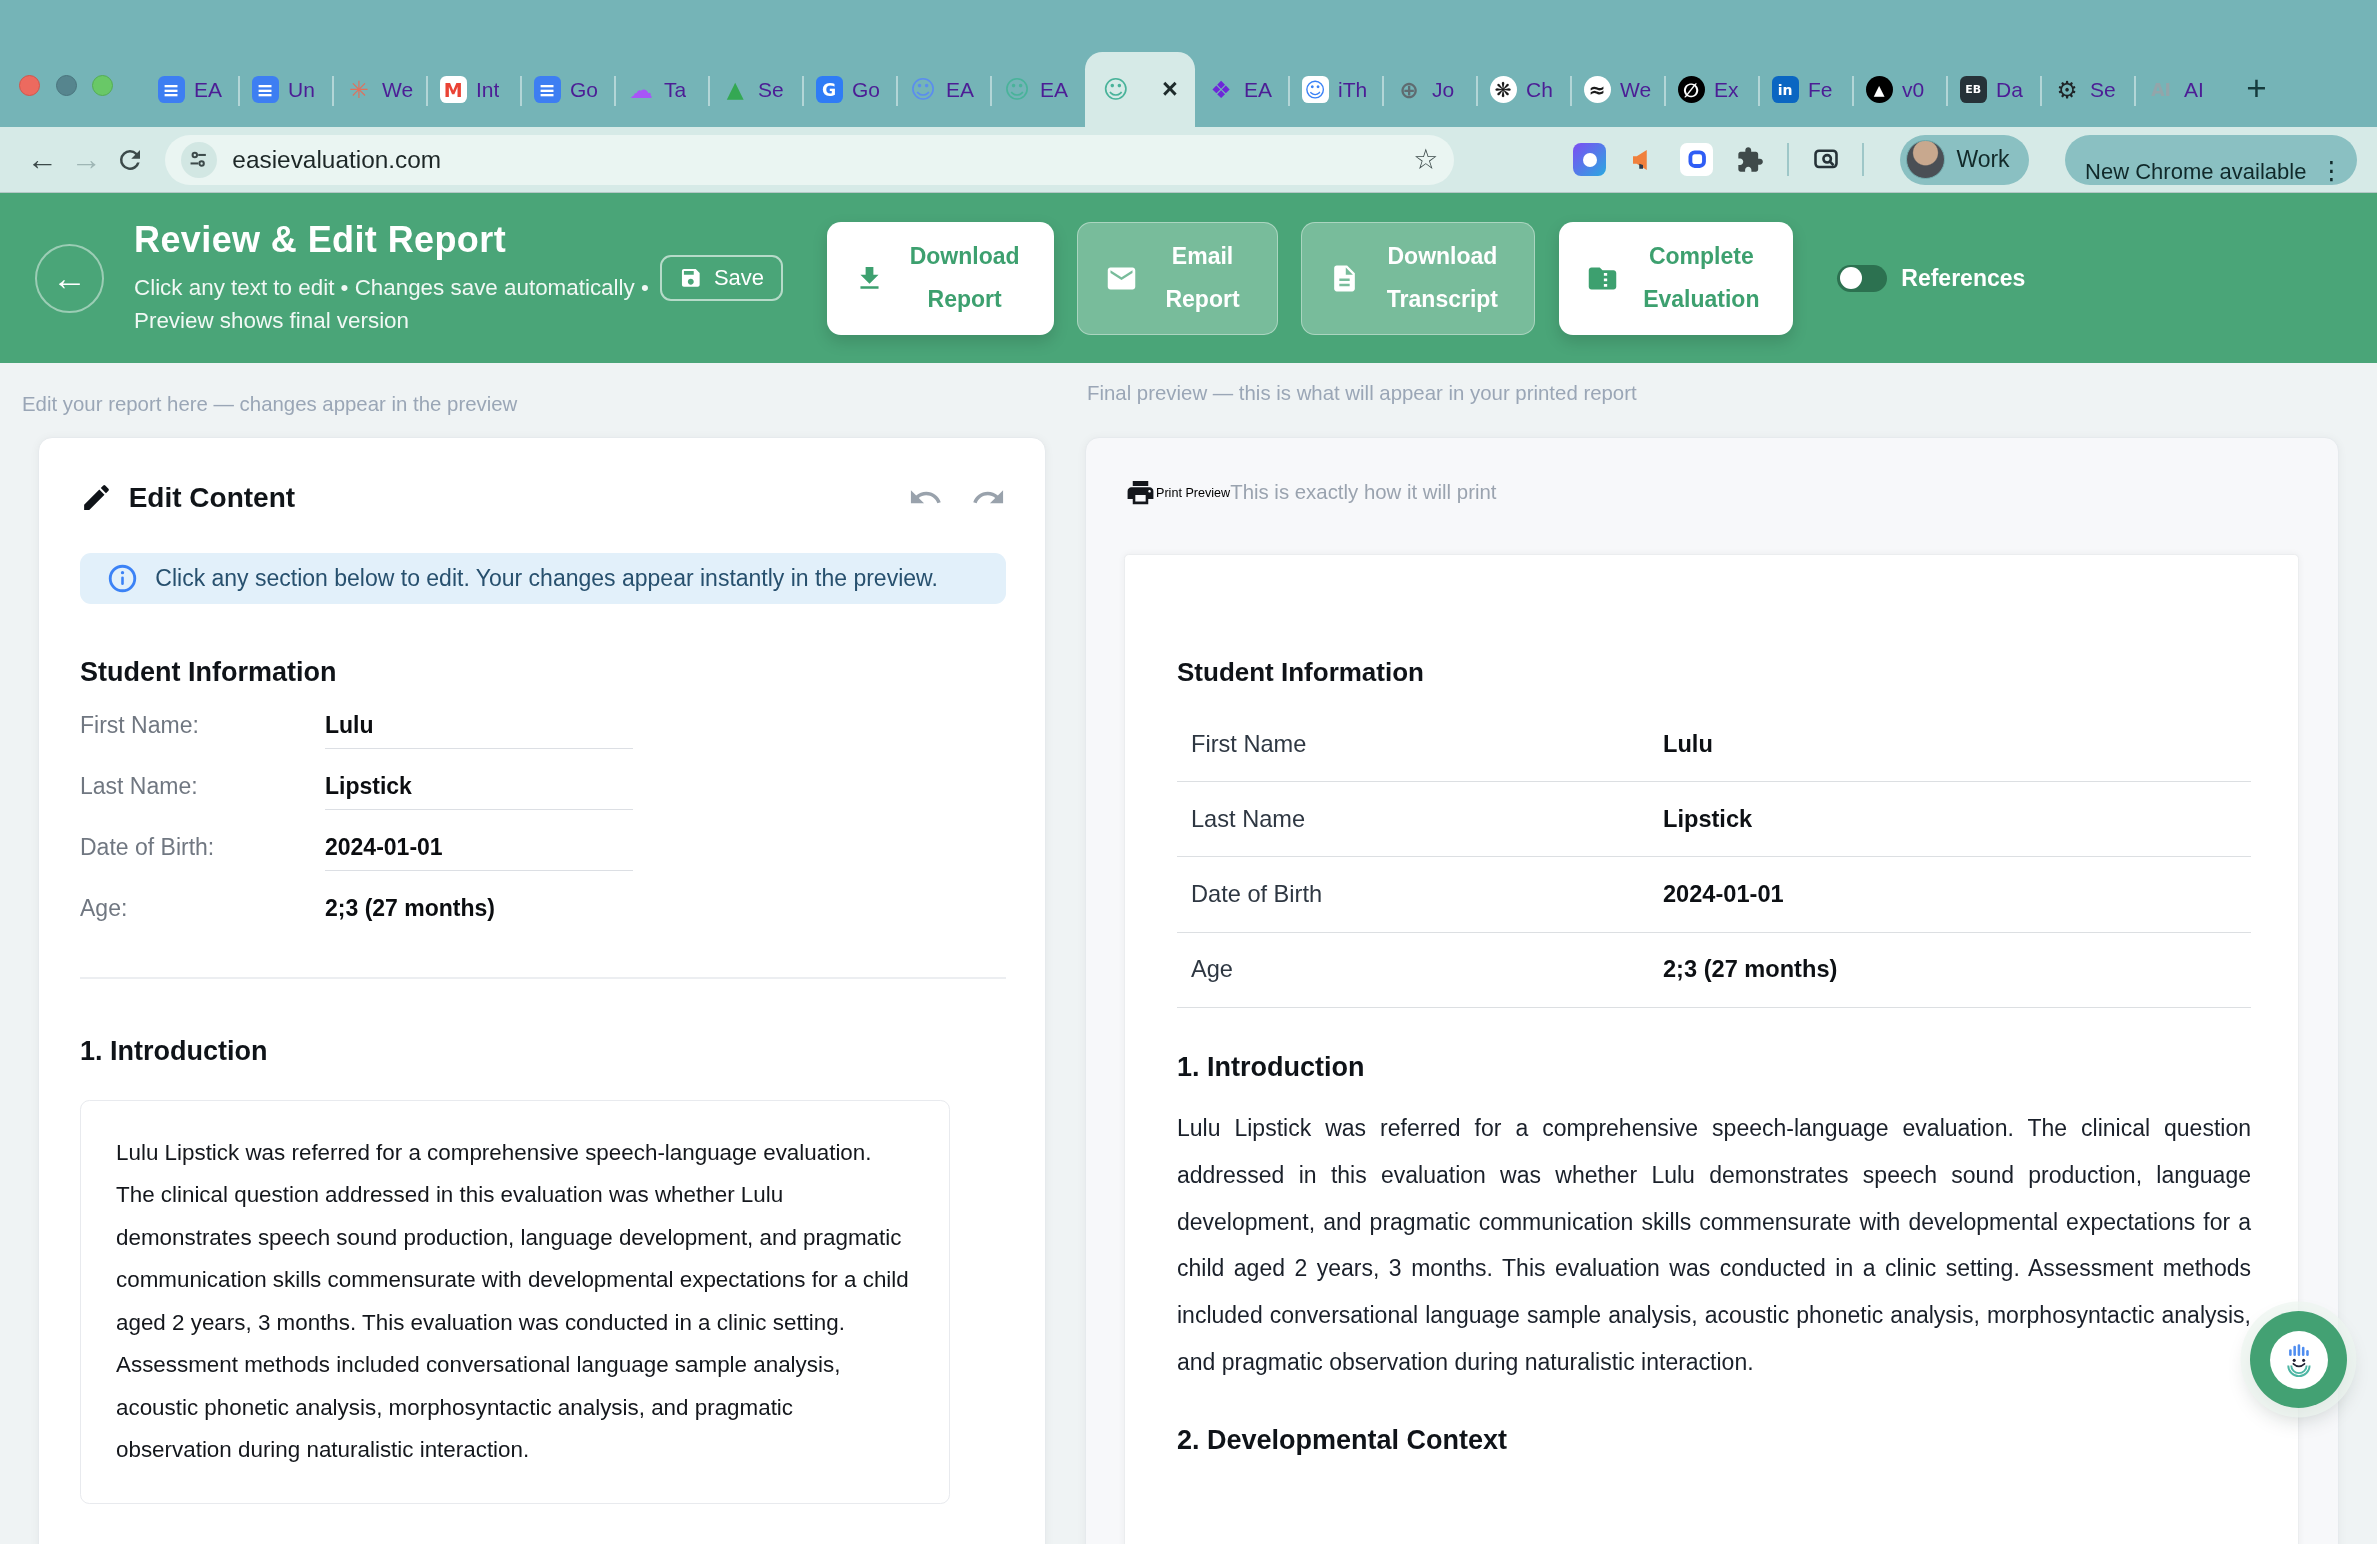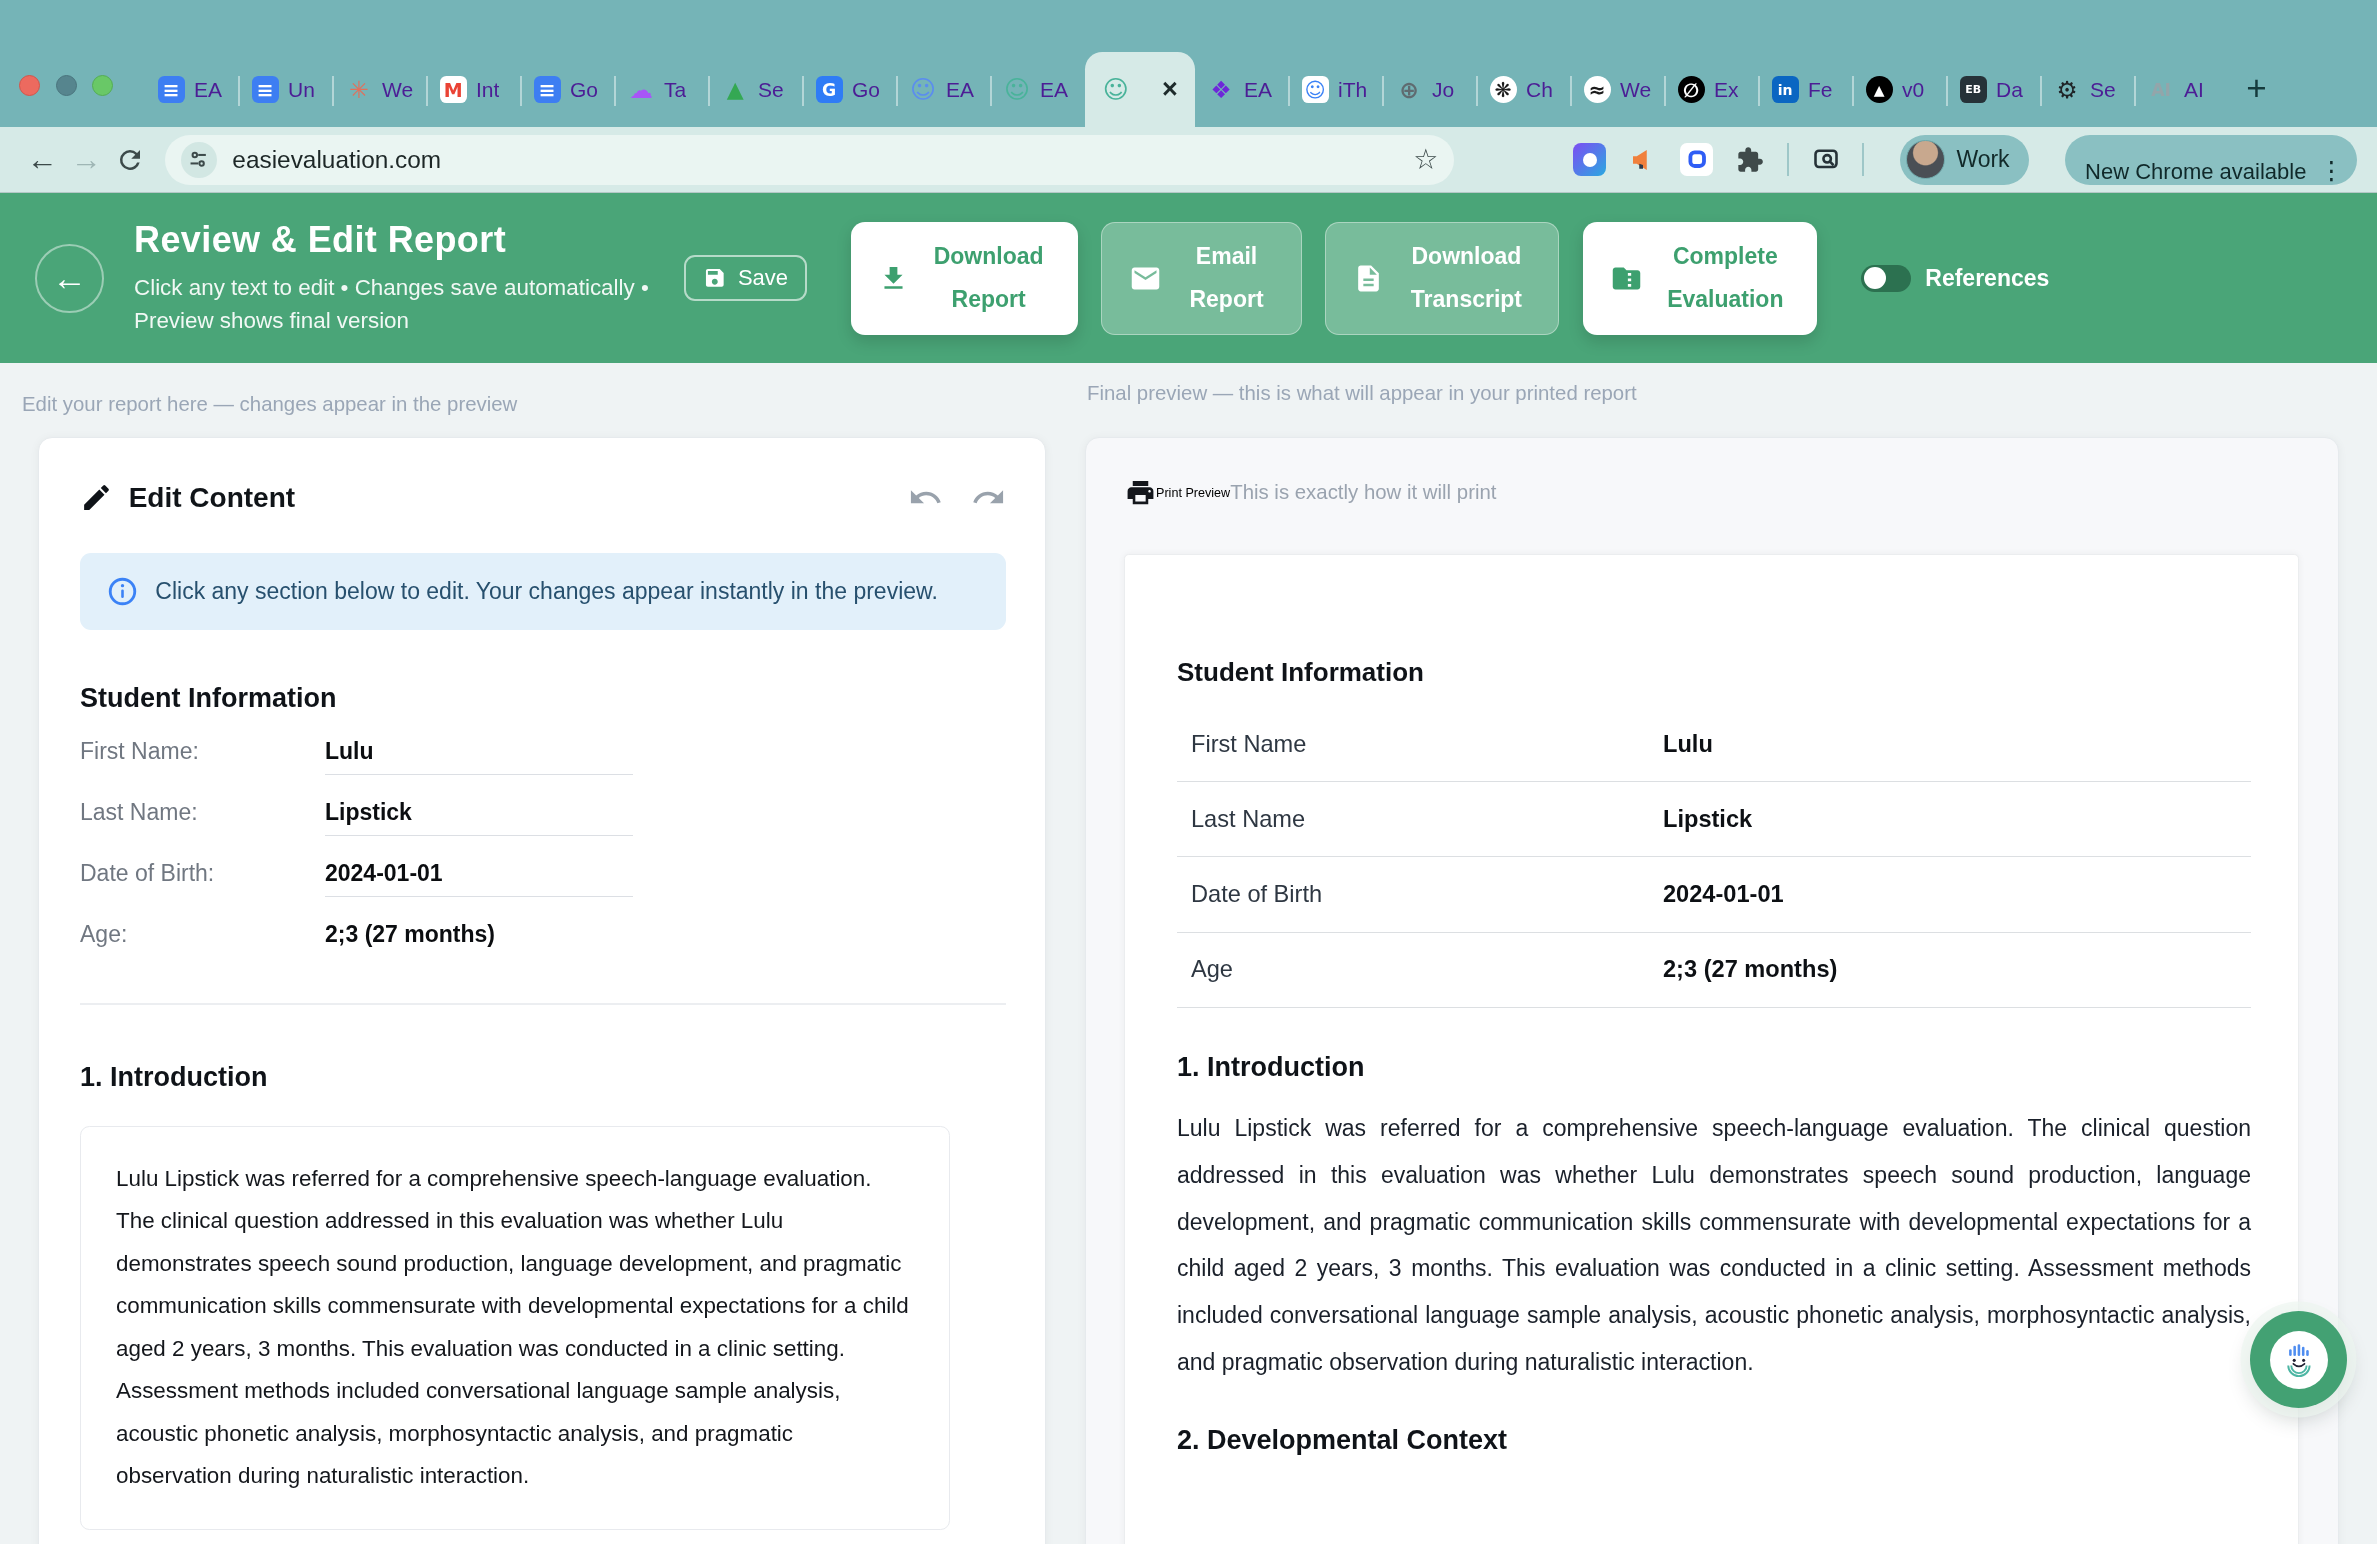--- a/index.html
+++ b/index.html
@@ -58,21 +58,21 @@
   .kebab { font-size:25px; color:#10292a; margin-left:12.6px; letter-spacing:0; }
 
   
   .appheader { height:170px; background:#4aa578; display:flex; align-items:center;
     padding:0 35px; }
   .backcirc { width:69px; height:69px; border-radius:50%; border:2.4px solid rgba(255,255,255,.45);
     color:#fff; font-size:35px; display:flex; align-items:center; justify-content:center; flex:0 0 auto; }
   .titleblock { margin-left:30px; width:519px; }
   .apptitle { color:#fff; font-size:36px; font-weight:bold; letter-spacing:0.4px; }
   .appsub { margin-top:11px; color:rgba(255,255,255,.92); font-size:22.4px; line-height:1.45; }
-  .savebtn { margin-left:31px; height:46px; border-radius:11px; border:2px solid rgba(255,255,255,.6);
+  .savebtn { margin-left:7px; height:46px; border-radius:11px; border:2px solid rgba(255,255,255,.6);
     display:flex; align-items:center; padding:0 17.3px; color:#fff; gap:11px; flex:0 0 auto; }
   .savebtn span { font-size:22px; }
   .actions { display:flex; align-items:center; gap:23.6px; margin-left:44px; }
   .actbtn { height:113px; border-radius:14px; display:flex; align-items:center;
     padding:0 27px; gap:17.3px; }
   .actbtn .lbl { font-size:23px; font-weight:bold; text-align:center; line-height:1.85; width:118px; }
   .actbtn.white { background:#fff; color:#3da06f; box-shadow:0 6.3px 15.7px rgba(0,0,0,.14); }
   .actbtn.tint { background:rgba(255,255,255,.26); color:#fff;
     border:1.6px solid rgba(255,255,255,.38); }
   .actbtn.w1 .lbl { width:124px; } .actbtn.w2 .lbl { width:94px; }
@@ -92,21 +92,21 @@
   .panel { position:absolute; top:437px; border-radius:14px; border:0.8px solid #e6eaed;
     box-shadow:0 1.6px 9.4px rgba(16,24,40,.05); }
   .editpanel { left:38px; width:1008px; height:1179px; background:#fff; padding:42px 39px 0 41px; }
   .prevpanel { left:1085px; width:1254px; height:1179px; background:#f7f8fa; padding:39px 0 0 0; }
 
   .phead { display:flex; align-items:center; }
   .phead .ptitle { font-size:28px; font-weight:bold; color:#101418; margin-left:15.7px; }
   .phead .spacer { flex:1; }
   .histbtn { margin-left:28px; }
 
-  .banner { margin-top:38px; background:#e2f0fa; border-radius:11px; padding:23px 27px;
+  .banner { margin-top:38px; background:#e2f0fa; border-radius:11px; padding:10px 27px;
     display:flex; align-items:center; gap:17.3px; }
   .banner p { font-size:23px; color:#27506e; }
 
   .sec-h { font-size:27px; font-weight:bold; color:#0f1318; }
   .si-head { margin-top:53px; }
   .fieldrow { display:flex; align-items:baseline; margin-top:23.6px; }
   .fieldrow .flabel { width:245px; font-size:23px; color:#707781; flex:0 0 auto; }
   .fieldrow .fvalue { width:308px; font-size:23px; font-weight:bold; color:#0b0d10;
     border-bottom:1.6px solid #dcdfe4; padding-bottom:9.4px; }
   .fieldrow.nounder .fvalue { border-bottom:none; }

